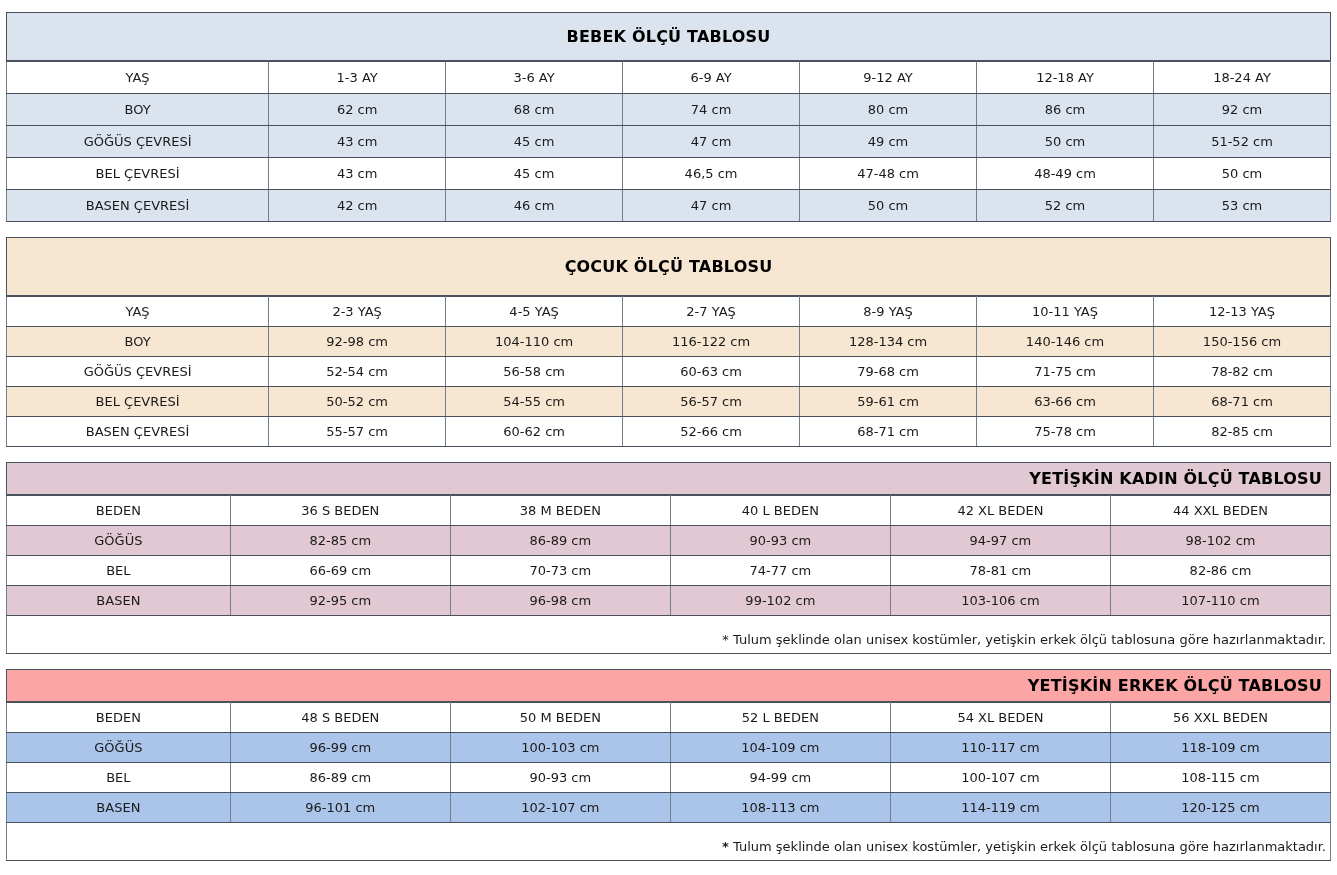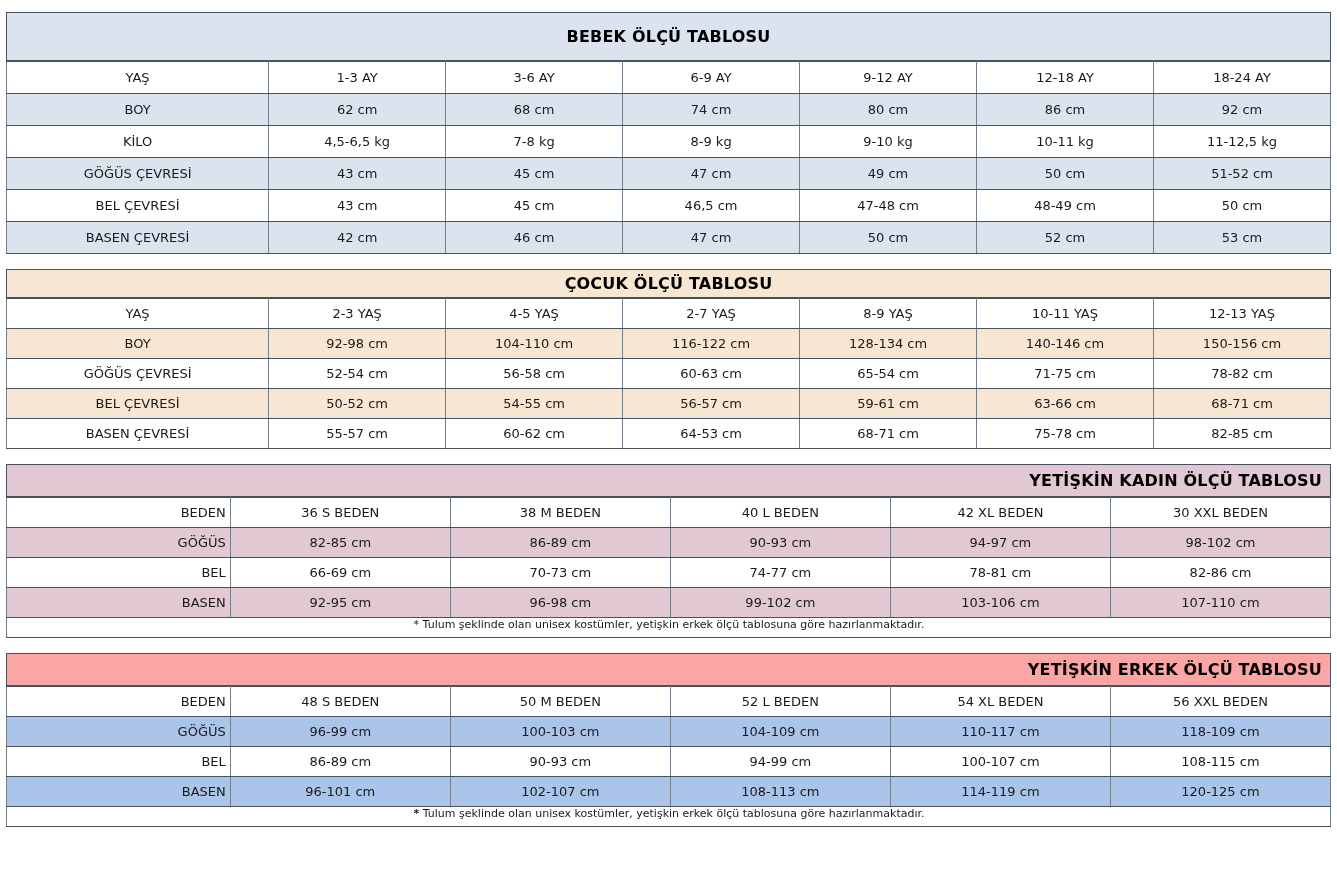--- a/index.html
+++ b/index.html
@@ -19,21 +19,21 @@
   .title-bar {
     border: 1px solid #49525c;
     text-align: center;
     font-weight: bold;
     font-size: 16px;
     color: #000000;
     margin-bottom: 0;
     letter-spacing: 0.2px;
   }
   .t-bebek .title-bar { padding: 14px 8px; }
-  .t-cocuk .title-bar { padding: 4px 8px; }
+  .t-cocuk .title-bar { padding: 19px 8px; }
   .t-kadin .title-bar, .t-erkek .title-bar { padding: 6px 8px; text-align: right; }
 
   table.sz {
     width: 100%;
     border-collapse: collapse;
     table-layout: fixed;
     background: #ffffff;
   }
   table.sz td {
     border: 1px solid #73808c;
@@ -41,25 +41,25 @@
     border-bottom: 1px solid #49525c;
     text-align: center;
     vertical-align: middle;
     font-size: 13px;
     padding: 7px 4px;
     overflow: hidden;
     white-space: nowrap;
   }
   .t-bebek table.sz td { padding: 8px 4px; }
   .label-w td:first-child { width: 19.8%; }
-  .label-n td:first-child { width: 16.9%; text-align: right; }
+  .label-n td:first-child { width: 16.9%; }
   table.sz td.footnote {
-    text-align: center;
-    font-size: 11px;
-    padding: 0 4px 6px 5px;
+    text-align: right;
+    font-size: 13px;
+    padding: 16px 4px 6px 5px;
     background: #ffffff !important;
     white-space: normal;
   }
   .t-erkek .footnote .marker { font-weight: bold; }
 </style>
 </head>
 <body>
 
 <div class="page">
 
@@ -78,29 +78,20 @@
           </tr>
           <tr style="background: rgb(219, 228, 238);">
             <td>BOY</td>
             <td>62 cm</td>
             <td>68 cm</td>
             <td>74 cm</td>
             <td>80 cm</td>
             <td>86 cm</td>
             <td>92 cm</td>
           </tr>
-          <tr>
-            <td>KİLO</td>
-            <td>4,5-6,5 kg</td>
-            <td>7-8 kg</td>
-            <td>8-9 kg</td>
-            <td>9-10 kg</td>
-            <td>10-11 kg</td>
-            <td>11-12,5 kg</td>
-          </tr>
           <tr style="background: rgb(219, 228, 238);">
             <td>GÖĞÜS ÇEVRESİ</td>
             <td>43 cm</td>
             <td>45 cm</td>
             <td>47 cm</td>
             <td>49 cm</td>
             <td>50 cm</td>
             <td>51-52 cm</td>
           </tr>
           <tr>
@@ -145,57 +136,57 @@
             <td>116-122 cm</td>
             <td>128-134 cm</td>
             <td>140-146 cm</td>
             <td>150-156 cm</td>
           </tr>
           <tr>
             <td>GÖĞÜS ÇEVRESİ</td>
             <td>52-54 cm</td>
             <td>56-58 cm</td>
             <td>60-63 cm</td>
-            <td>65-54 cm</td>
+            <td>79-68 cm</td>
             <td>71-75 cm</td>
             <td>78-82 cm</td>
           </tr>
           <tr style="background: rgb(247, 230, 209);">
             <td>BEL ÇEVRESİ</td>
             <td>50-52 cm</td>
             <td>54-55 cm</td>
             <td>56-57 cm</td>
             <td>59-61 cm</td>
             <td>63-66 cm</td>
             <td>68-71 cm</td>
           </tr>
           <tr>
             <td>BASEN ÇEVRESİ</td>
             <td>55-57 cm</td>
             <td>60-62 cm</td>
-            <td>64-53 cm</td>
+            <td>52-66 cm</td>
             <td>68-71 cm</td>
             <td>75-78 cm</td>
             <td>82-85 cm</td>
           </tr>
         </tbody>
     </table>
   </div>
 
   <div class="table-section t-kadin">
     <div class="title-bar" style="background: rgb(226, 200, 210);">YETİŞKİN KADIN ÖLÇÜ TABLOSU</div>
     <table class="sz label-n">
       <tbody>
           <tr>
             <td>BEDEN</td>
             <td>36 S BEDEN</td>
             <td>38 M BEDEN</td>
             <td>40 L BEDEN</td>
             <td>42 XL BEDEN</td>
-            <td>30 XXL BEDEN</td>
+            <td>44 XXL BEDEN</td>
           </tr>
           <tr style="background: rgb(226, 200, 210);">
             <td>GÖĞÜS</td>
             <td>82-85 cm</td>
             <td>86-89 cm</td>
             <td>90-93 cm</td>
             <td>94-97 cm</td>
             <td>98-102 cm</td>
           </tr>
           <tr>

